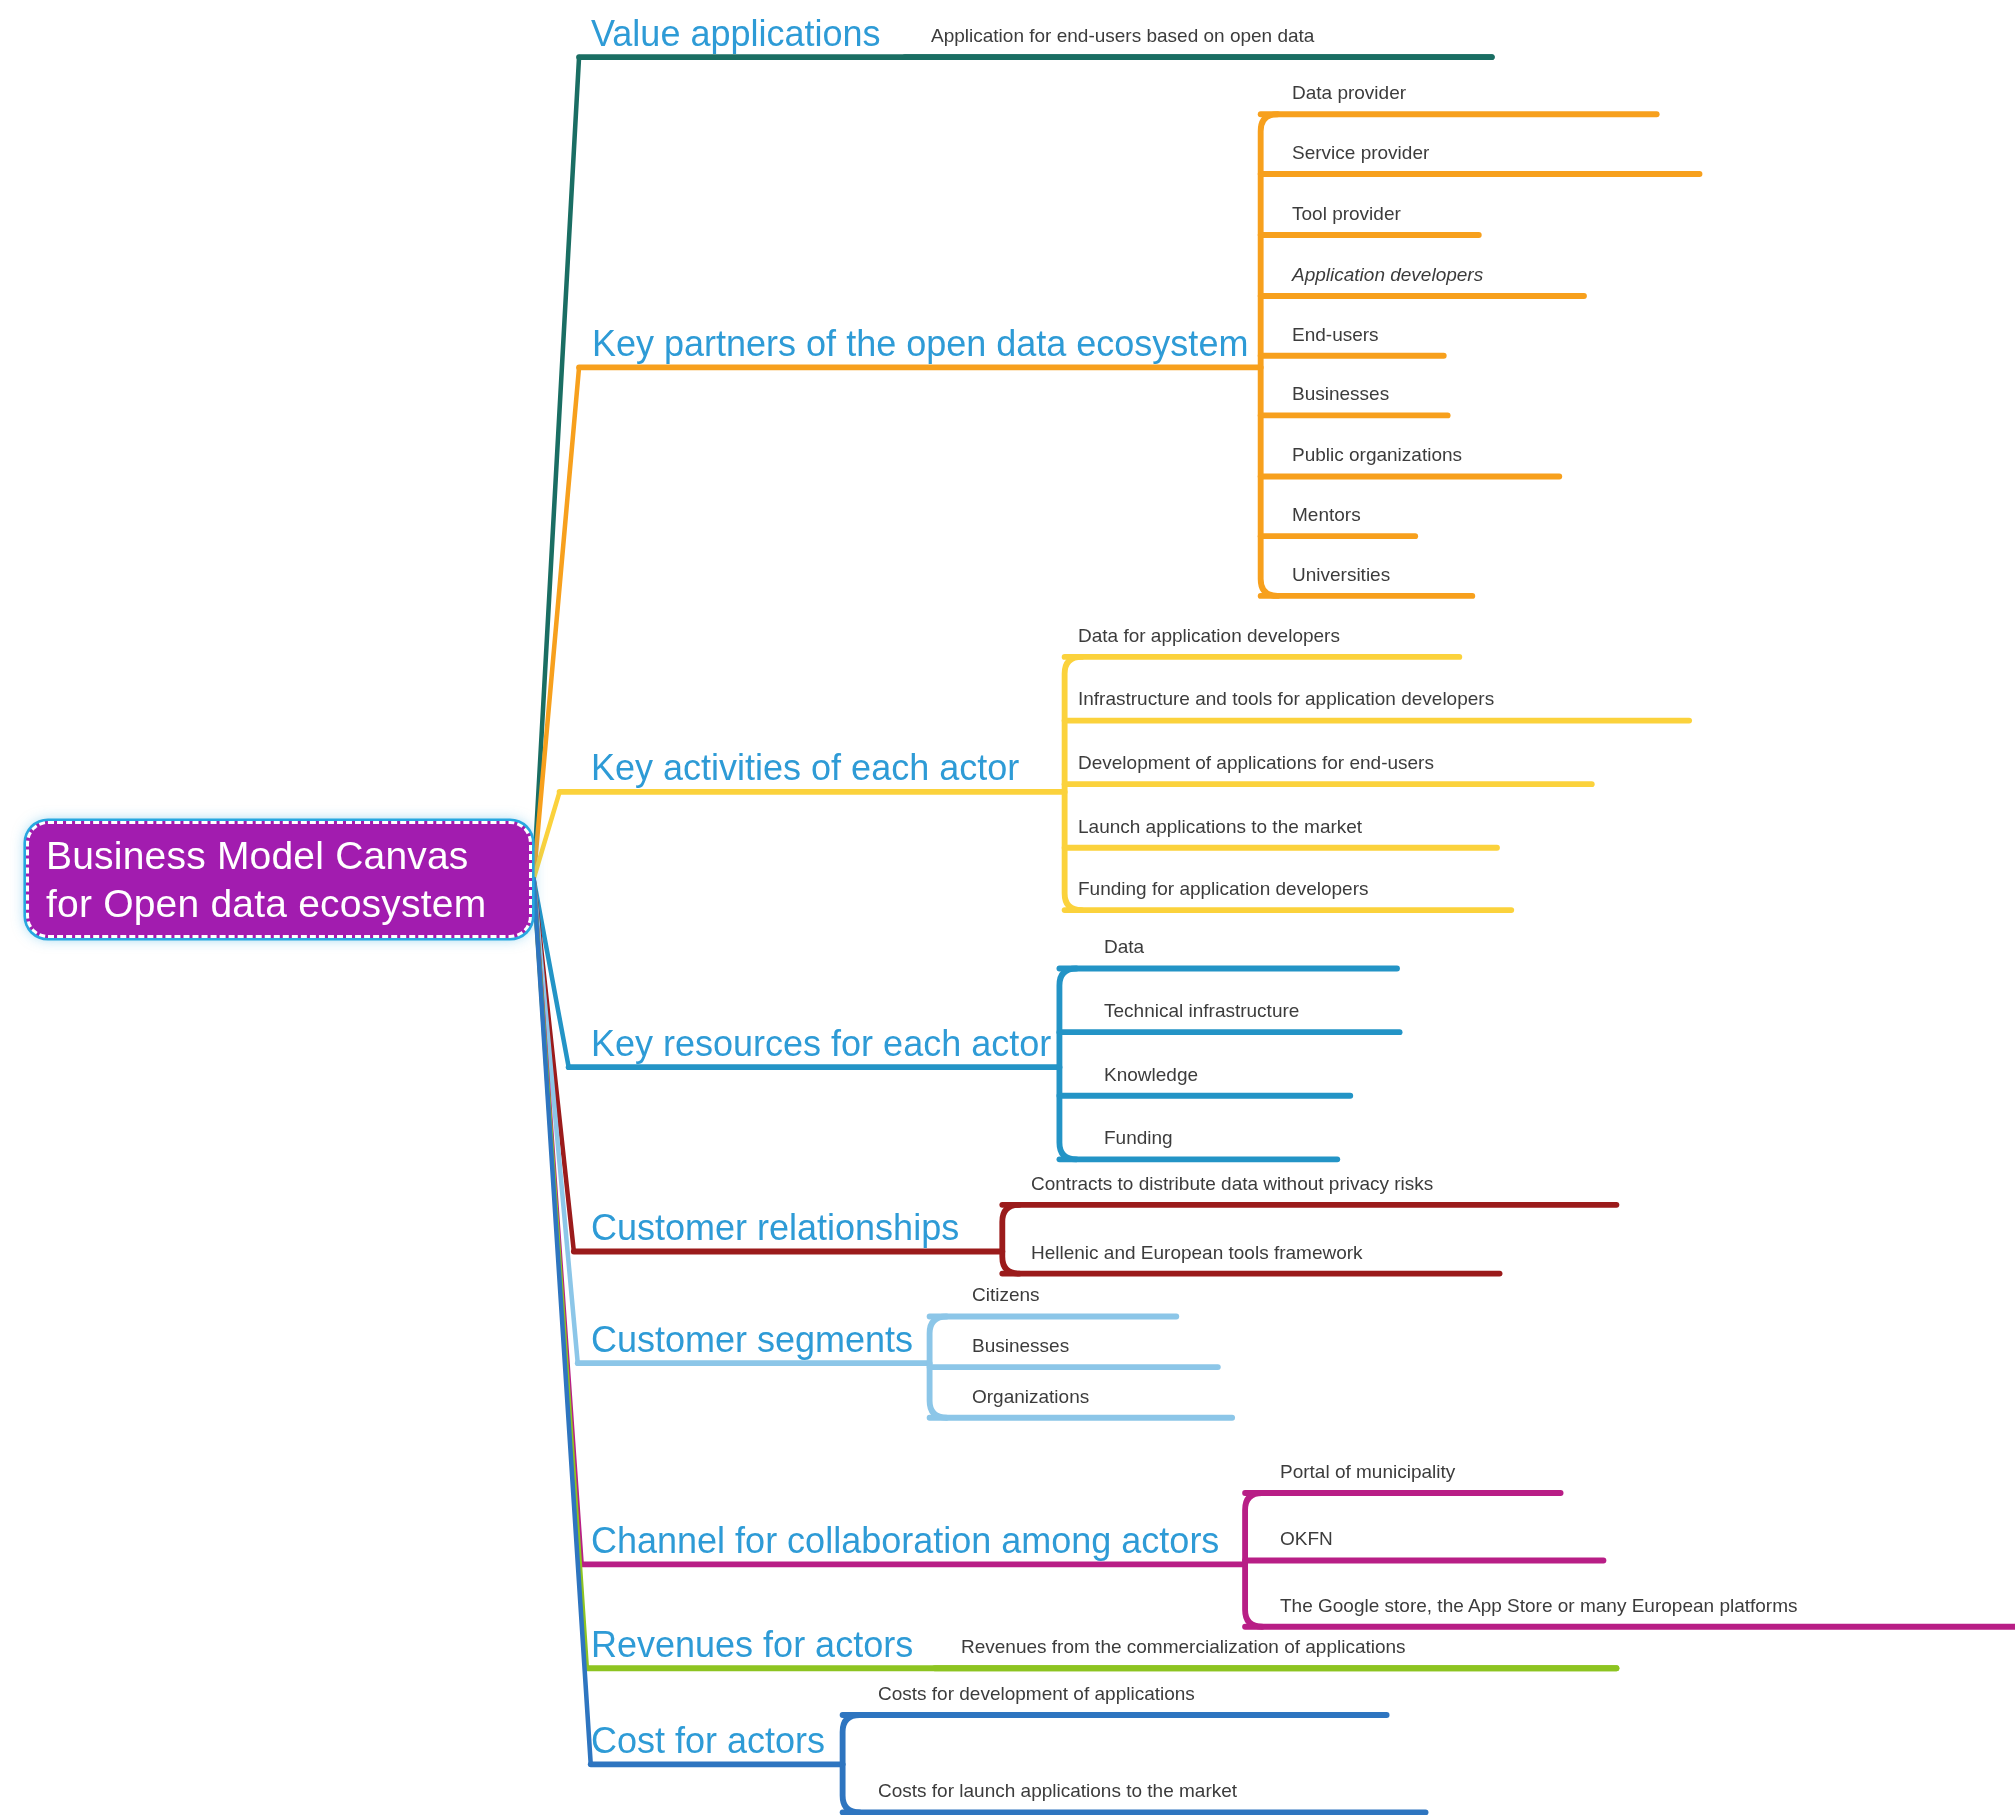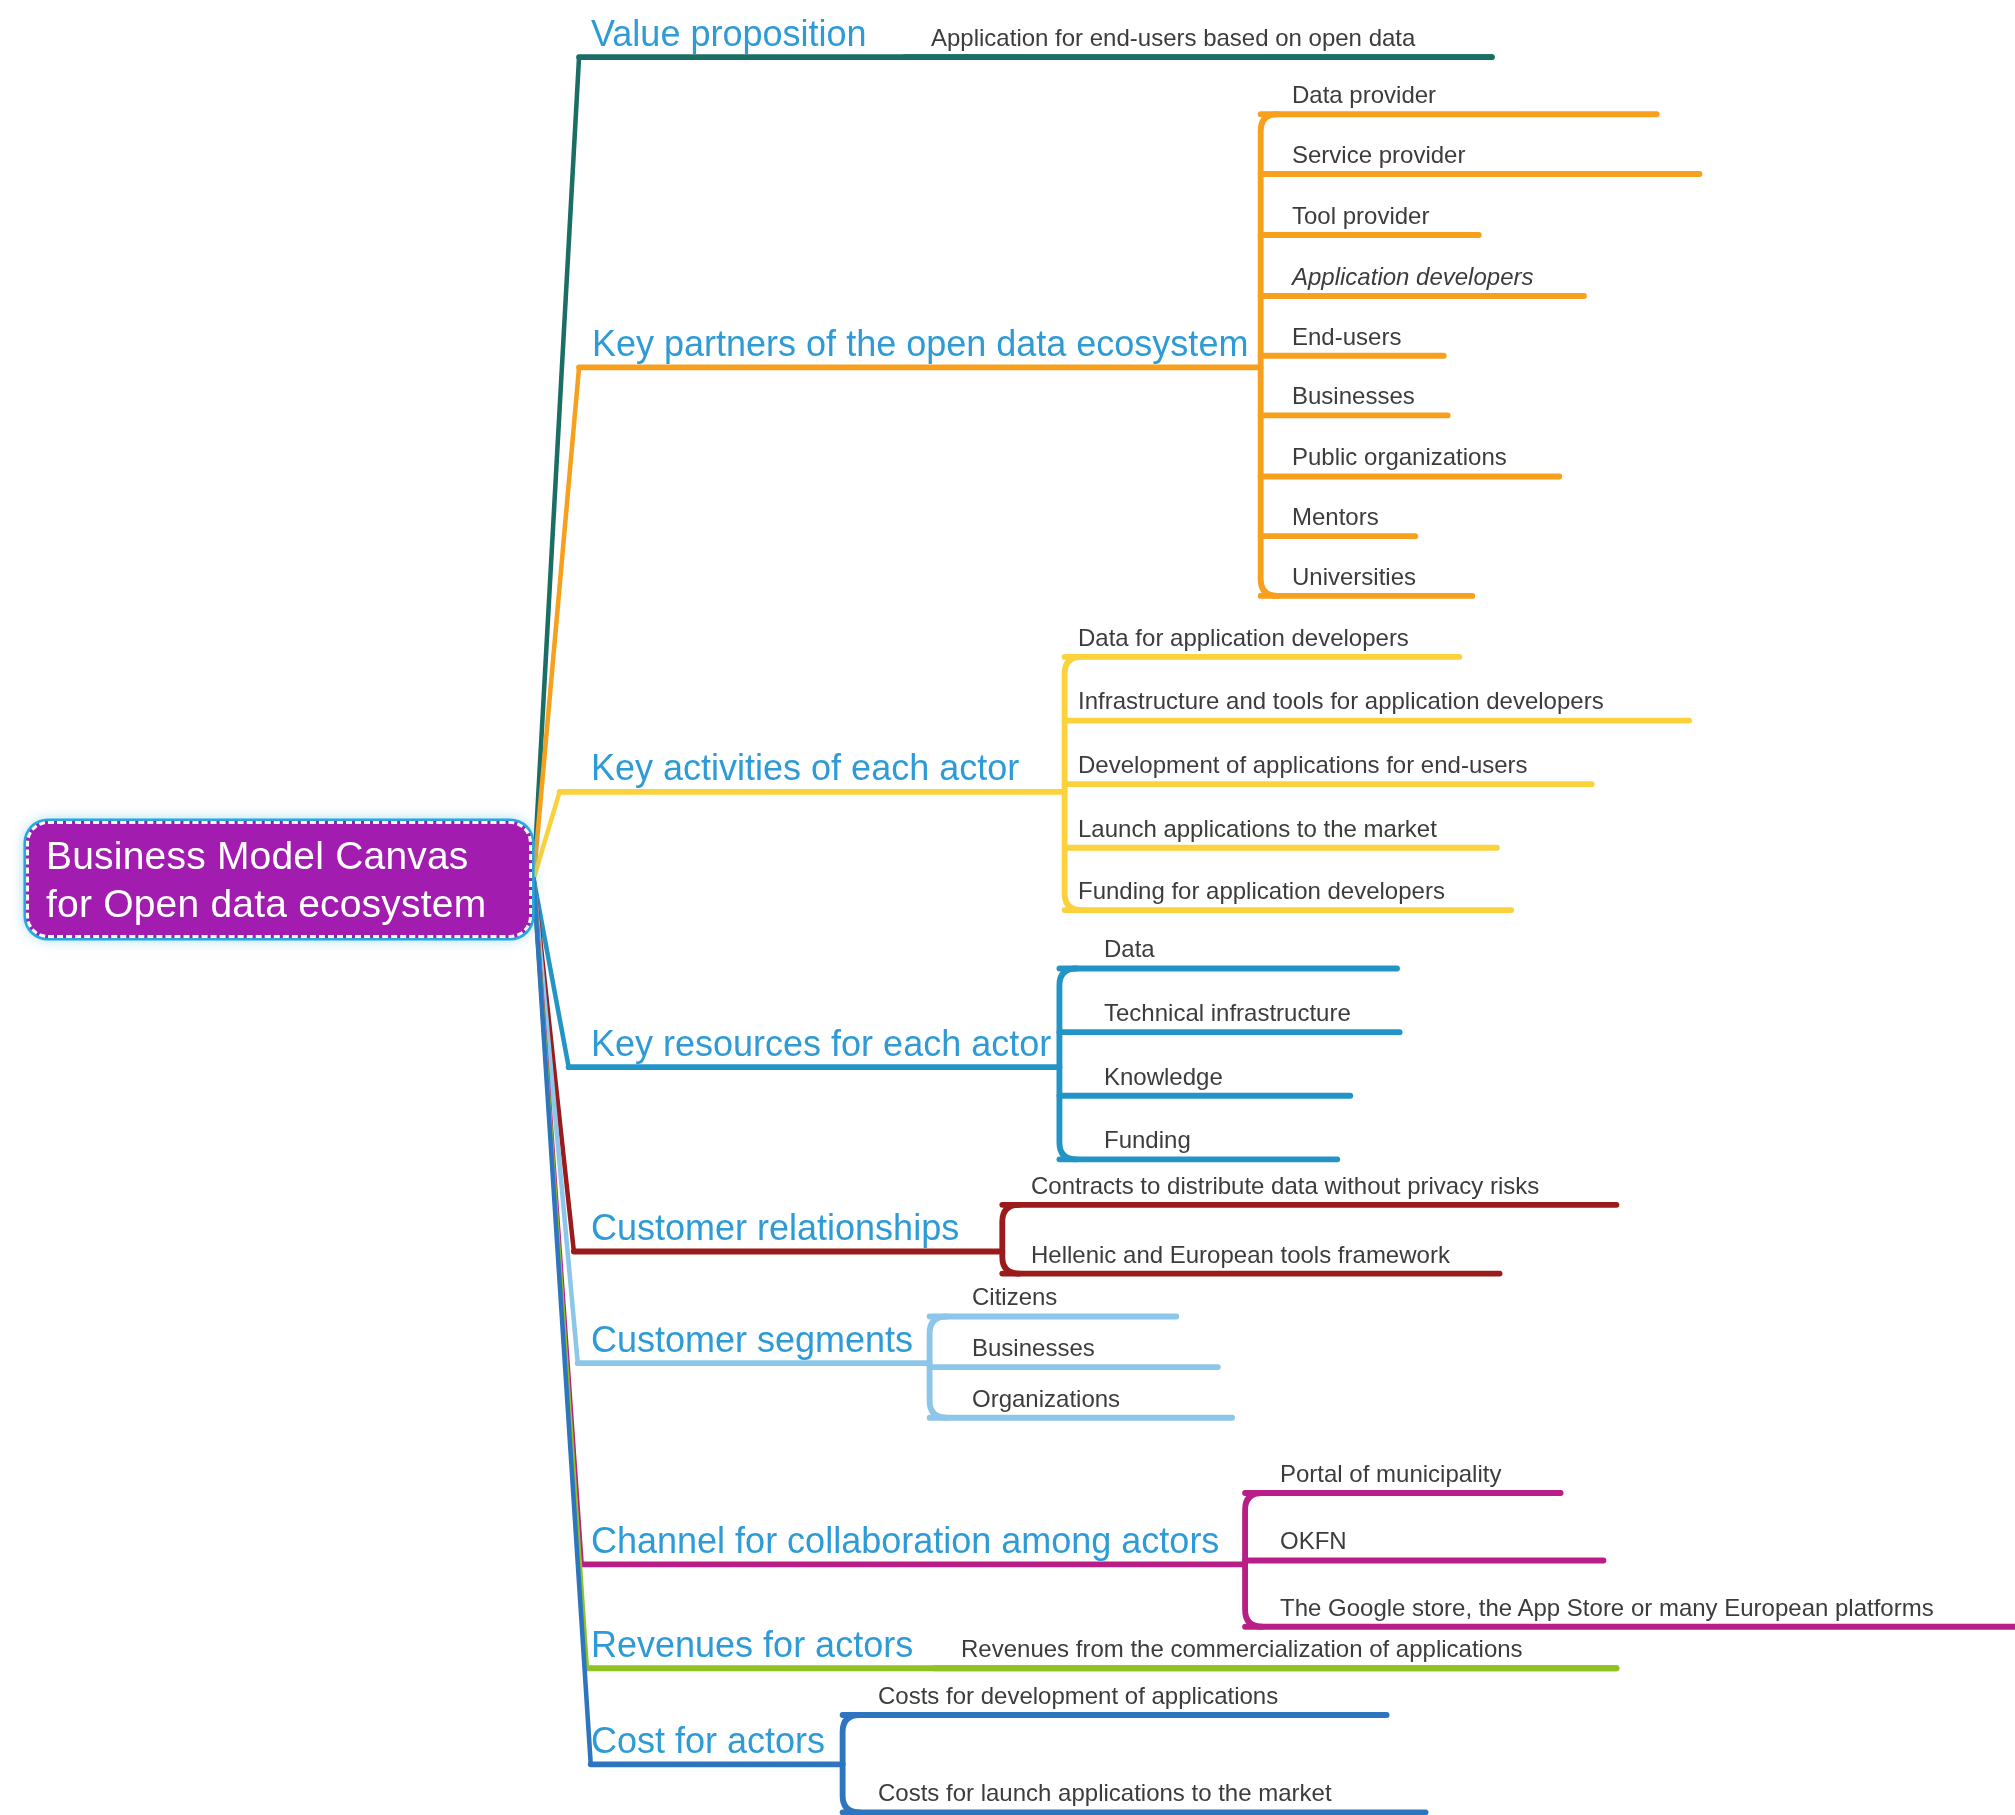--- a/index.html
+++ b/index.html
@@ -40,21 +40,21 @@
     font-size:36px;
     line-height:1;
     white-space:nowrap;
     z-index:4;
   }
 
   
   .leaf-label{
     position:absolute;
     color:#3C3C3C;
-    font-size:24px;
+    font-size:19px;
     line-height:1;
     white-space:nowrap;
     z-index:4;
   }
 </style>
 </head>
 <body>
 
 <div id="canvas">
 
@@ -121,21 +121,21 @@
           L 1298 2766 Q 1298 2792 1324 2792" fill="none" stroke="#2E75C0" stroke-width="9" stroke-linecap="round" stroke-linejoin="round"></path>
       <path d="M 1298 2642 L 2136 2642" fill="none" stroke="#2E75C0" stroke-width="9" stroke-linecap="round" stroke-linejoin="round"></path>
       <path d="M 1298 2792 L 2196 2792" fill="none" stroke="#2E75C0" stroke-width="9" stroke-linecap="round" stroke-linejoin="round"></path>
     </svg>
 
   <div class="root-node" style="left:26px;top:821px;width:506px;height:117px;">
     <span class="root-line">Business Model Canvas</span>
     <span class="root-line">for Open data ecosystem</span>
   </div>
 
-<div class="branch-label" style="left: 591px; top: 15.6px;">Value proposition</div>
+<div class="branch-label" style="left: 591px; top: 15.6px;">Value applications</div>
     <div class="leaf-label" style="left: 931px; top: 26px;">Application for end-users based on open data</div>
     <div class="branch-label" style="left: 592px; top: 326px;">Key partners of the open data ecosystem</div>
     <div class="leaf-label" style="left: 1292px; top: 83px;">Data provider</div>
     <div class="leaf-label" style="left: 1292px; top: 143px;">Service provider</div>
     <div class="leaf-label" style="left: 1292px; top: 204px;">Tool provider</div>
     <div class="leaf-label" style="left: 1292px; top: 265px; font-style: italic;">Application developers</div>
     <div class="leaf-label" style="left: 1292px; top: 325px;">End-users</div>
     <div class="leaf-label" style="left: 1292px; top: 384px;">Businesses</div>
     <div class="leaf-label" style="left: 1292px; top: 445px;">Public organizations</div>
     <div class="leaf-label" style="left: 1292px; top: 505px;">Mentors</div>

